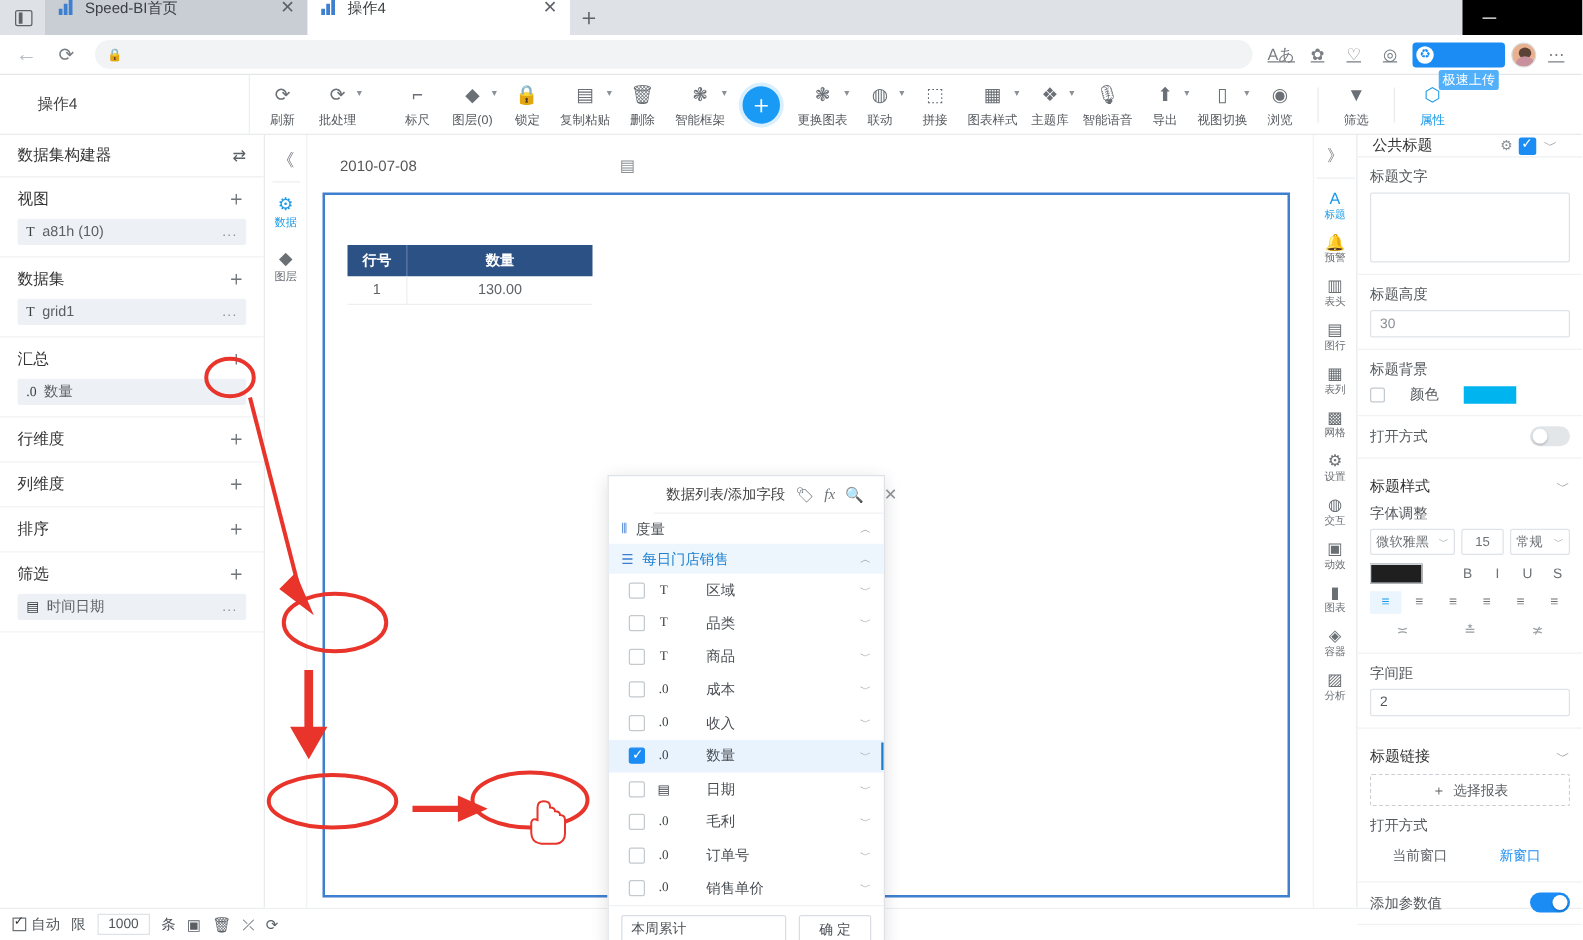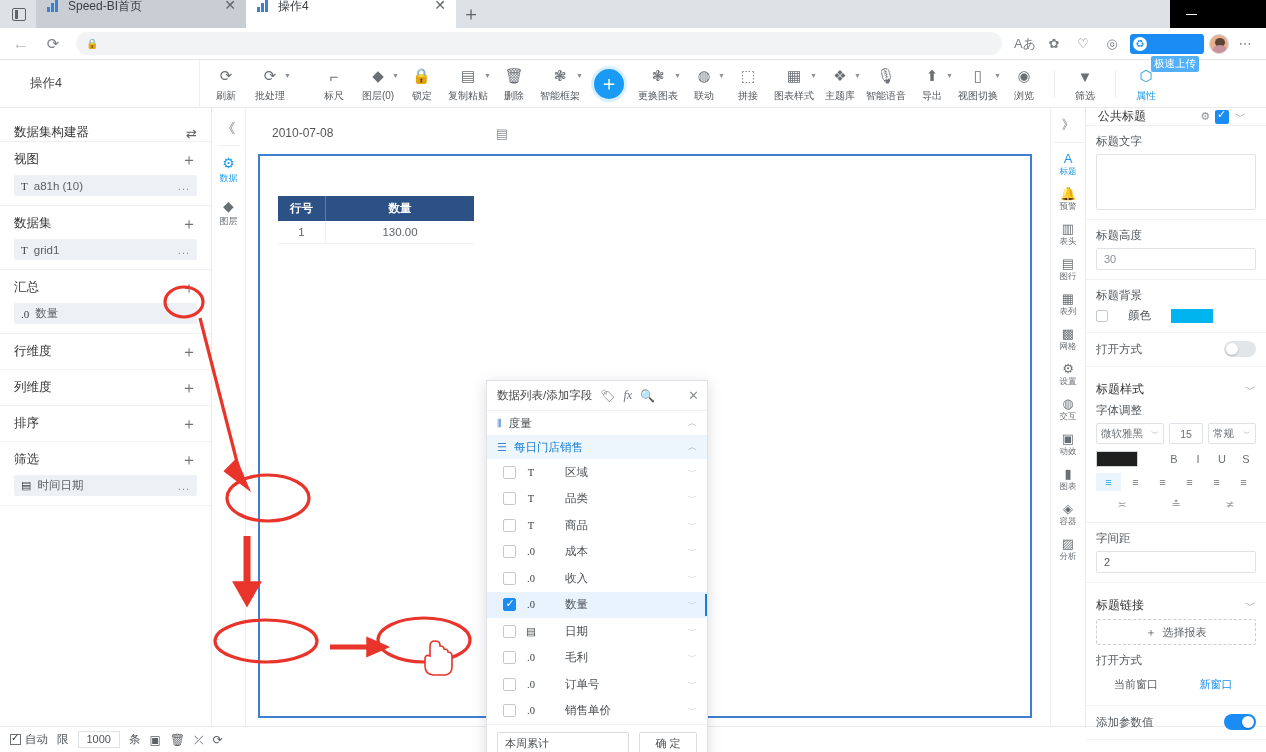--- a/index.html
+++ b/index.html
@@ -58,21 +58,21 @@
   .nav-ico.back { color: #b9bdc2; font-size: 17px; }
   .omnibox {
     flex: 1; height: 23px; background: #f1f3f4; border-radius: 12px;
     display: flex; align-items: center; gap: 8px; padding: 0 10px; font-size: 11.5px;
     color: #5f6368; margin: 0 4px;
   }
   .omnibox .lock { font-size: 10px; color: #5f6368; }
   .omnibox .url .dom { color: #202124; font-weight: bold; }
   .omnibox .url .rest { color: #8a8f94; }
   .tb-right { display:flex; align-items:center; gap: 3px; }
-  .tb-right .nav-ico { font-size: 13px; }
+  .tb-right .nav-ico { font-size: 13px; text-decoration: underline; }
   .ext-badge {
     height: 20px; background: #1b8cf3; border-radius: 3px; display:flex; align-items:center;
     gap: 4px; padding: 0 5px 0 3px; color: #fff; font-size: 10.5px; margin: 0 2px;
   }
   .ext-badge .bico {
     width: 14px; height:14px; border-radius: 50%; background:#fff; color:#1b8cf3;
     font-size: 10px; display:flex; align-items:center; justify-content:center;
   }
   .ext-badge .btxt { background: #52b0fa; padding: 1px 3px; border-radius: 2px; white-space: nowrap; margin-top: 40px;}
   .avatar {
@@ -107,21 +107,21 @@
     display:flex; align-items:center; justify-content:center; font-size: 20px; font-weight:300;
     margin: 0 10px; box-shadow: 0 0 0 3px rgba(25,155,245,.16);
   }
 
   
   .app-body { display: flex; height: calc(752px - 28px - 32px - 48px - 26px); }
 
   
   .left-panel { width: 212px; flex: none; border-right: 1px solid #e8eaec; background: #fff;
     display:flex; flex-direction: column; }
-  .lp-head { height: 34px; display:flex; align-items:flex-end; justify-content: space-between;
+  .lp-head { height: 34px; display:flex; align-items:center; justify-content: space-between;
     padding: 0 14px; border-bottom: 1px solid #eef0f2; font-size: 12.5px; color: #333; }
   .lp-head .hico { color:#5c6166; font-size: 13px; }
   .lp-sect { padding: 9px 14px 0; border-bottom: 1px solid #f0f2f4; }
   .lp-sect-row { display:flex; align-items:center; justify-content: space-between; }
   .lp-sect-title { font-size: 12.5px; color: #333; }
   .lp-plus { color:#6f7479; font-size: 16px; font-weight: 300; line-height: 1; }
   .lp-chip {
     margin: 7px 0 9px; height: 21px; background: #edf1f6; border-radius: 2px;
     display:flex; align-items:center; gap: 6px; padding: 0 7px; font-size: 11.5px; color: #5a5f64;
   }
@@ -160,21 +160,21 @@
     border-bottom: 1px solid #edf0f3; }
   .mt-row .c2 { flex:1; padding: 5px 0; text-align:center; border-bottom:1px solid #edf0f3; }
 
   
   .fieldpop {
     position: absolute; left: 240px; top: 272px; width: 222px; background:#fff;
     border: 1px solid #dfe3e8; box-shadow: 0 3px 14px rgba(0,0,0,.14); z-index: 20;
     display:flex; flex-direction: column;
   }
   .fp-head { height: 30px; display:flex; align-items:center; gap: 8px; padding: 0 8px 0 10px;
-    font-size: 11.5px; color:#444; border-bottom: 1px solid #eff1f3; }
+    font-size: 11.5px; color:#444; border-bottom: 1px solid #eff1f3; margin-left: 36px; }
   .fp-head .title { white-space: nowrap; }
   .fp-head .hic { color:#6d7277; font-size: 12px; }
   .fp-head .hic.fx { font-family: "Liberation Serif", serif; font-style: italic; }
   .fp-head .sp { flex: 1; }
   .fp-head .cls { color: #8b9096; font-size: 13px; }
   .fp-group { height: 24px; display:flex; align-items:center; gap: 7px; padding: 0 10px;
     font-size: 11.5px; color:#4a4f54; }
   .fp-group .gi { color: #3f7fd0; font-size: 11px; }
   .fp-group .ch { margin-left:auto; color:#9aa0a6; font-size: 9px; }
   .fp-group.hl { background: #eef6fd; color:#1b7fd0; }

